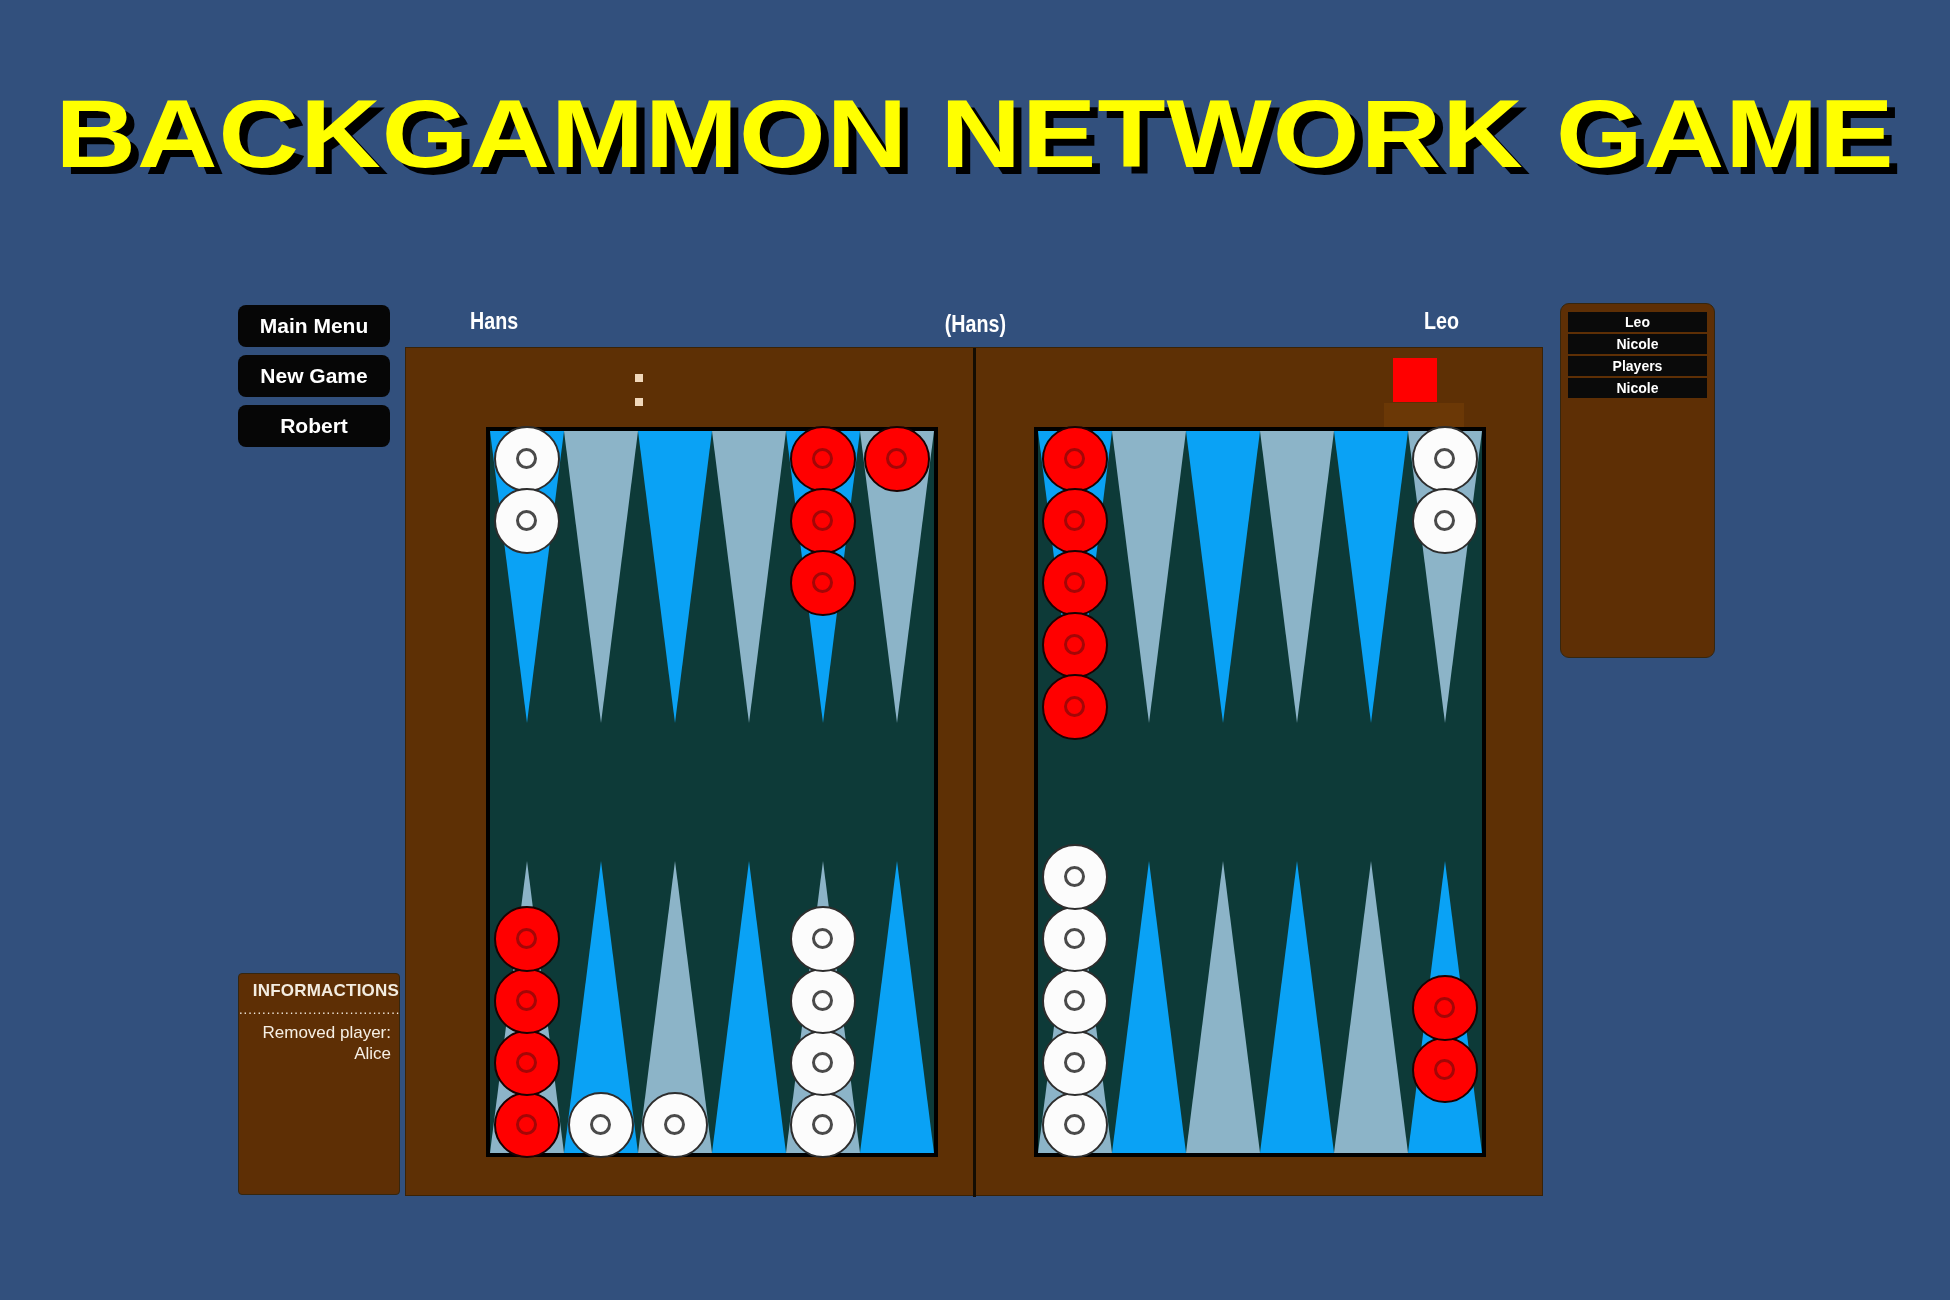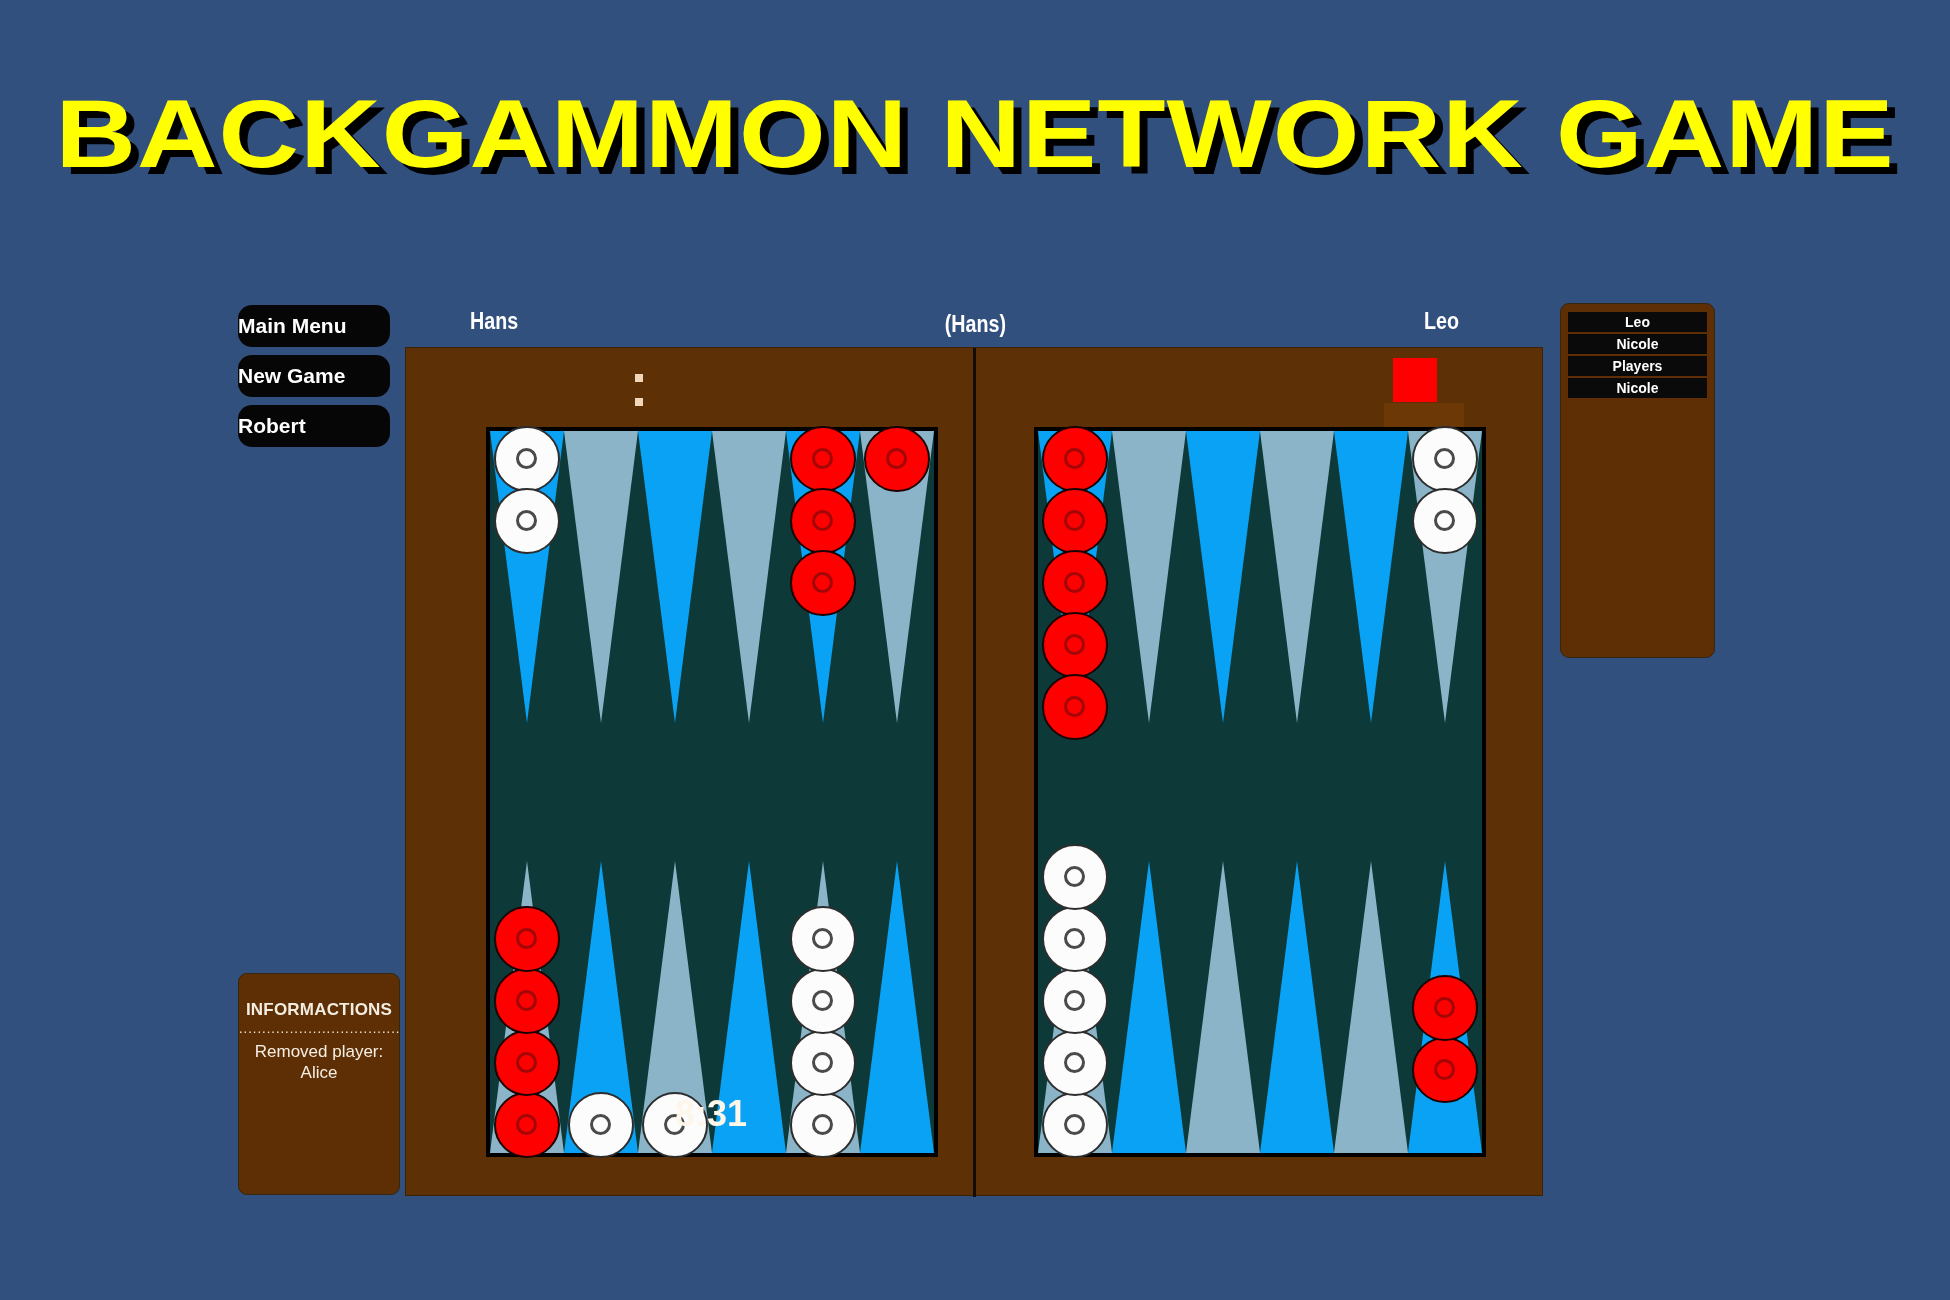--- a/index.html
+++ b/index.html
@@ -42,44 +42,44 @@
     top: 305px;
     width: 152px;
   }
   .menu-button {
     display: block;
     width: 152px;
     height: 42px;
     margin-bottom: 8px;
     background: #060606;
     border: none;
-    border-radius: 14px;
+    border-radius: 8px;
     color: #ffffff;
     font-family: "Liberation Sans", sans-serif;
     font-size: 21px;
     font-weight: bold;
-    text-align: left;
+    text-align: center;
     line-height: 42px;
     cursor: pointer;
     padding: 0;
   }
 
   
   #info-panel {
     position: absolute;
     left: 238px;
     top: 973px;
     width: 162px;
     height: 222px;
     background: #5e2f05;
-    border-radius: 9px;
+    border-radius: 4px;
     border: 1px solid #35260f;
     box-sizing: border-box;
-    padding-top: 26px;
-    text-align: center;
+    padding-top: 7px;
+    text-align: right;
   }
   #info-title {
     color: #f3ece0;
     font-size: 17px;
     font-weight: bold;
     letter-spacing: 0.2px;
   }
   #info-sep {
     color: #f3ece0;
     font-size: 13px;
@@ -461,14 +461,13 @@
         <div class="tri tri-up c-bright"></div>
         <div class="stack stack-bottom" style="bottom: 52px;">
           <div class="checker red"></div>
           <div class="checker red"></div>
         </div>
       </div>
     </div>
 
   </div>
 
-  <div id="timer">8:31</div>
 </div>
 
 </body></html>

